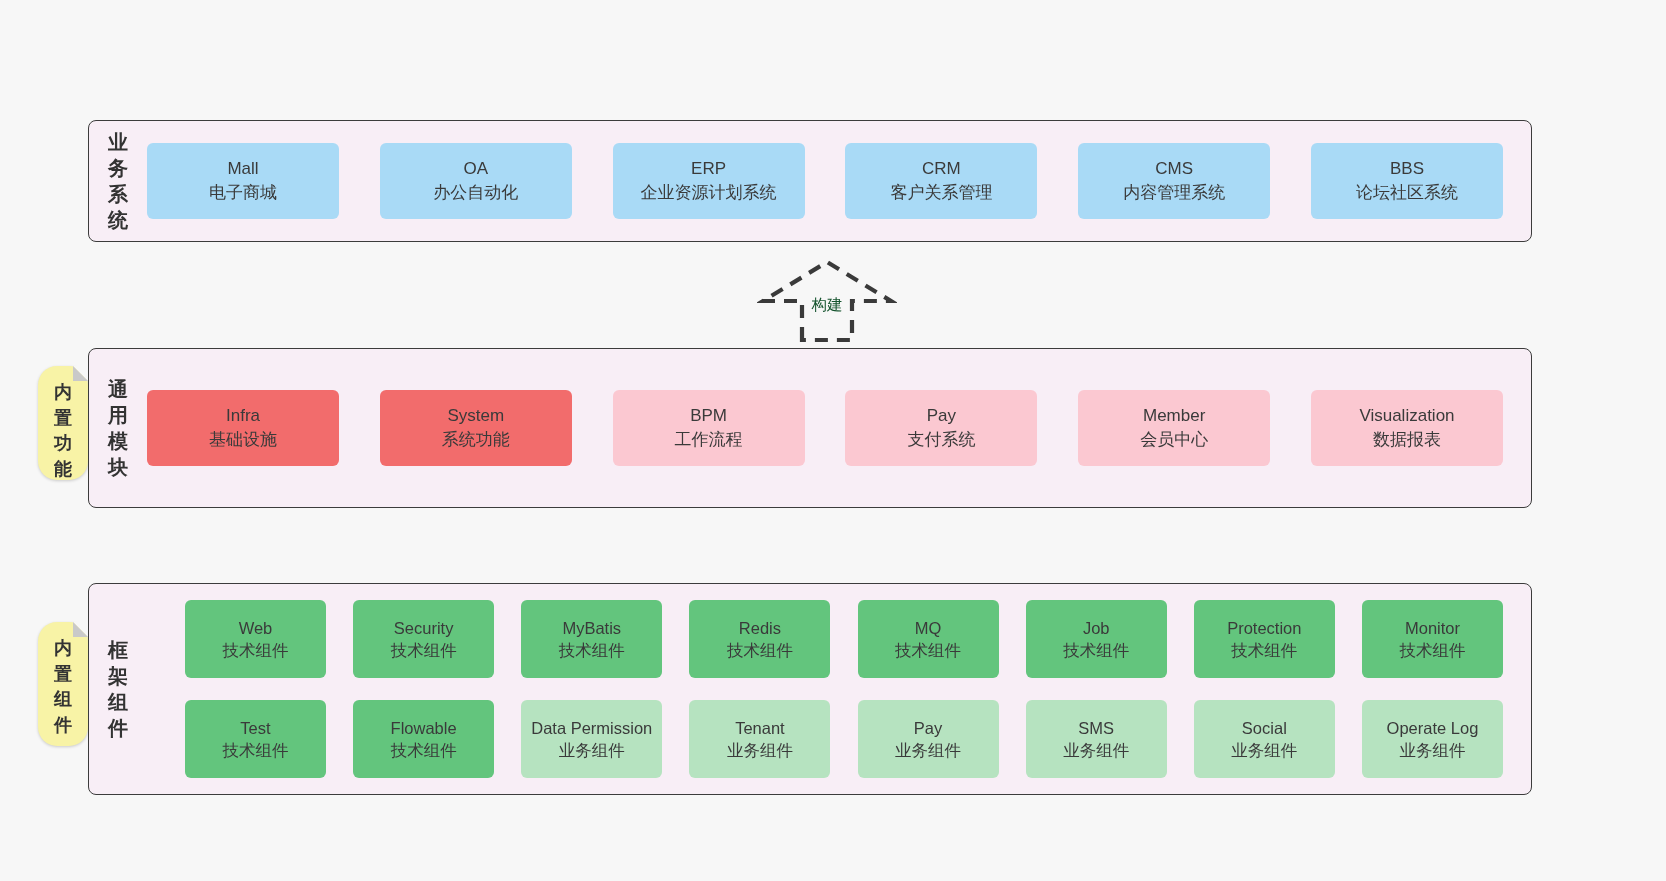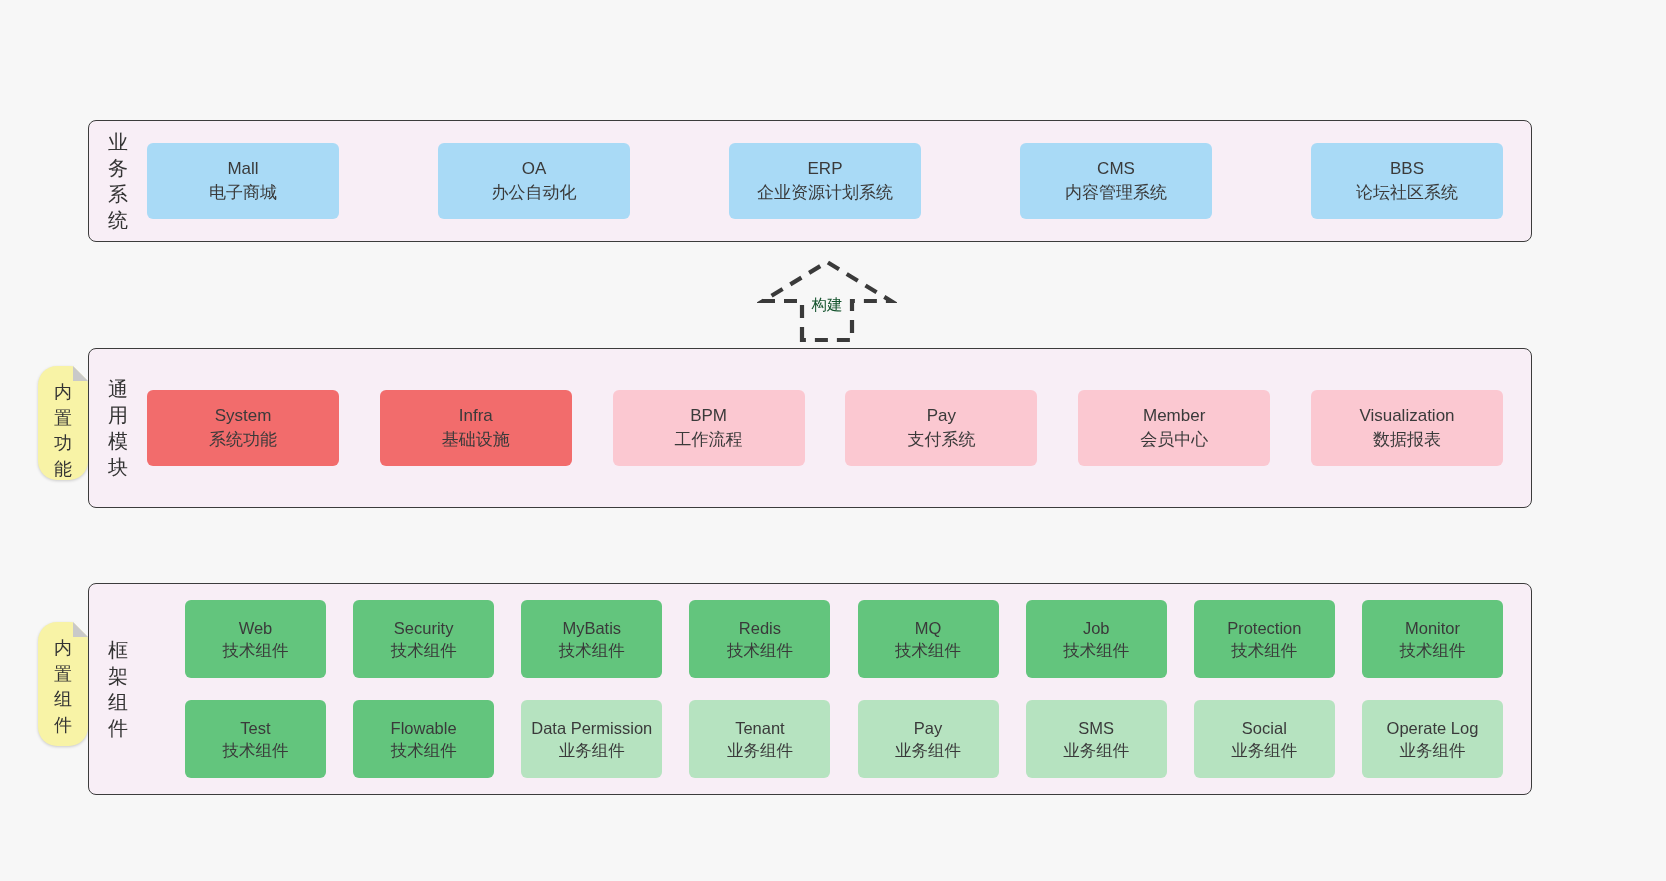--- a/index.html
+++ b/index.html
@@ -14,21 +14,21 @@
     position:absolute;left:88px;width:1444px;
     background:#f8eef6;border:1.6px solid #3c3c3c;border-radius:8px;
     display:flex;align-items:center;box-sizing:border-box;
   }
   .sec-business{top:120px;height:122px;}
   .sec-modules{top:348px;height:160px;}
   .sec-framework{top:583px;height:212px;}
   .vlabel-wrap{width:58px;flex:none;display:flex;justify-content:center;align-items:center;}
   .vlabel{
     width:22px;font-size:20px;line-height:1.3;letter-spacing:0;
-    word-break:break-all;text-align:center;color:#333;
+    word-break:break-all;text-align:center;color:#333;font-weight:bold;
   }
   .boxrow{flex:1;display:flex;justify-content:space-between;align-items:center;padding-right:28px;}
   .grid{flex:1;display:flex;flex-direction:column;gap:22px;padding-right:28px;}
   .grid .row{display:flex;justify-content:space-between;padding-left:38px;}
   
   .box{
     border-radius:6px;display:flex;flex-direction:column;justify-content:center;
     text-align:center;font-size:17px;line-height:1.42;box-sizing:border-box;padding:2px 4px;
   }
   .box.wide{width:192px;height:76px;}
@@ -83,20 +83,24 @@
       </div>
       <div class="box wide blue">
         <div class="box-name">OA</div>
         <div class="box-desc">办公自动化</div>
       </div>
       <div class="box wide blue">
         <div class="box-name">ERP</div>
         <div class="box-desc">企业资源计划系统</div>
       </div>
       <div class="box wide blue">
+        <div class="box-name">CRM</div>
+        <div class="box-desc">客户关系管理</div>
+      </div>
+      <div class="box wide blue">
         <div class="box-name">CMS</div>
         <div class="box-desc">内容管理系统</div>
       </div>
       <div class="box wide blue">
         <div class="box-name">BBS</div>
         <div class="box-desc">论坛社区系统</div>
       </div>
     </div>
   </div>
 
@@ -109,26 +113,26 @@
 
   <div class="sticky sticky-modules">
     <div class="vlabel">内置功能</div>
   </div>
   <div class="section sec-modules">
     <div class="vlabel-wrap">
       <div class="vlabel">通用模块</div>
     </div>
     <div class="boxrow">
       <div class="box wide red">
+        <div class="box-name">Infra</div>
+        <div class="box-desc">基础设施</div>
+      </div>
+      <div class="box wide red">
         <div class="box-name">System</div>
         <div class="box-desc">系统功能</div>
-      </div>
-      <div class="box wide red">
-        <div class="box-name">Infra</div>
-        <div class="box-desc">基础设施</div>
       </div>
       <div class="box wide pink">
         <div class="box-name">BPM</div>
         <div class="box-desc">工作流程</div>
       </div>
       <div class="box wide pink">
         <div class="box-name">Pay</div>
         <div class="box-desc">支付系统</div>
       </div>
       <div class="box wide pink">

